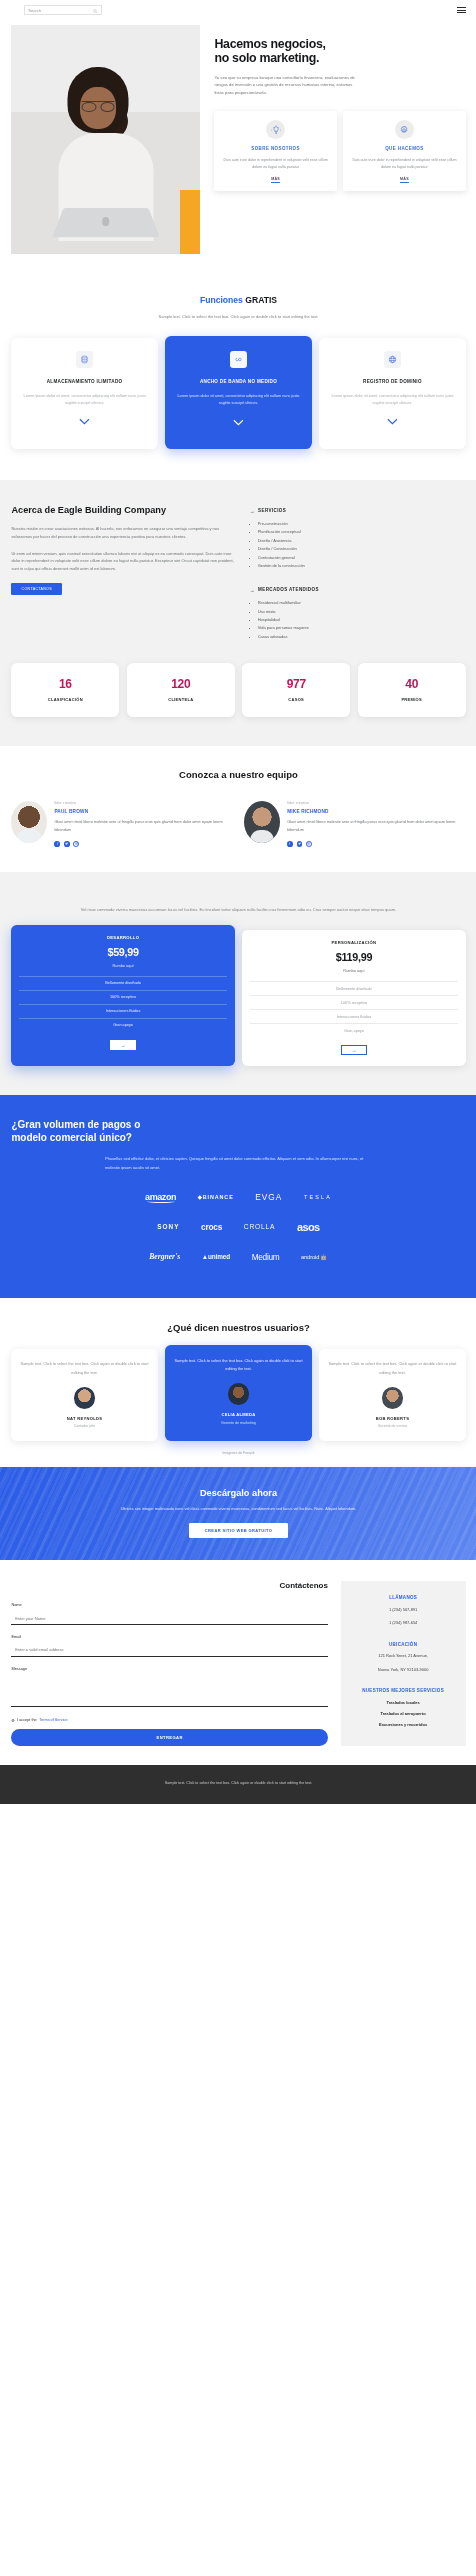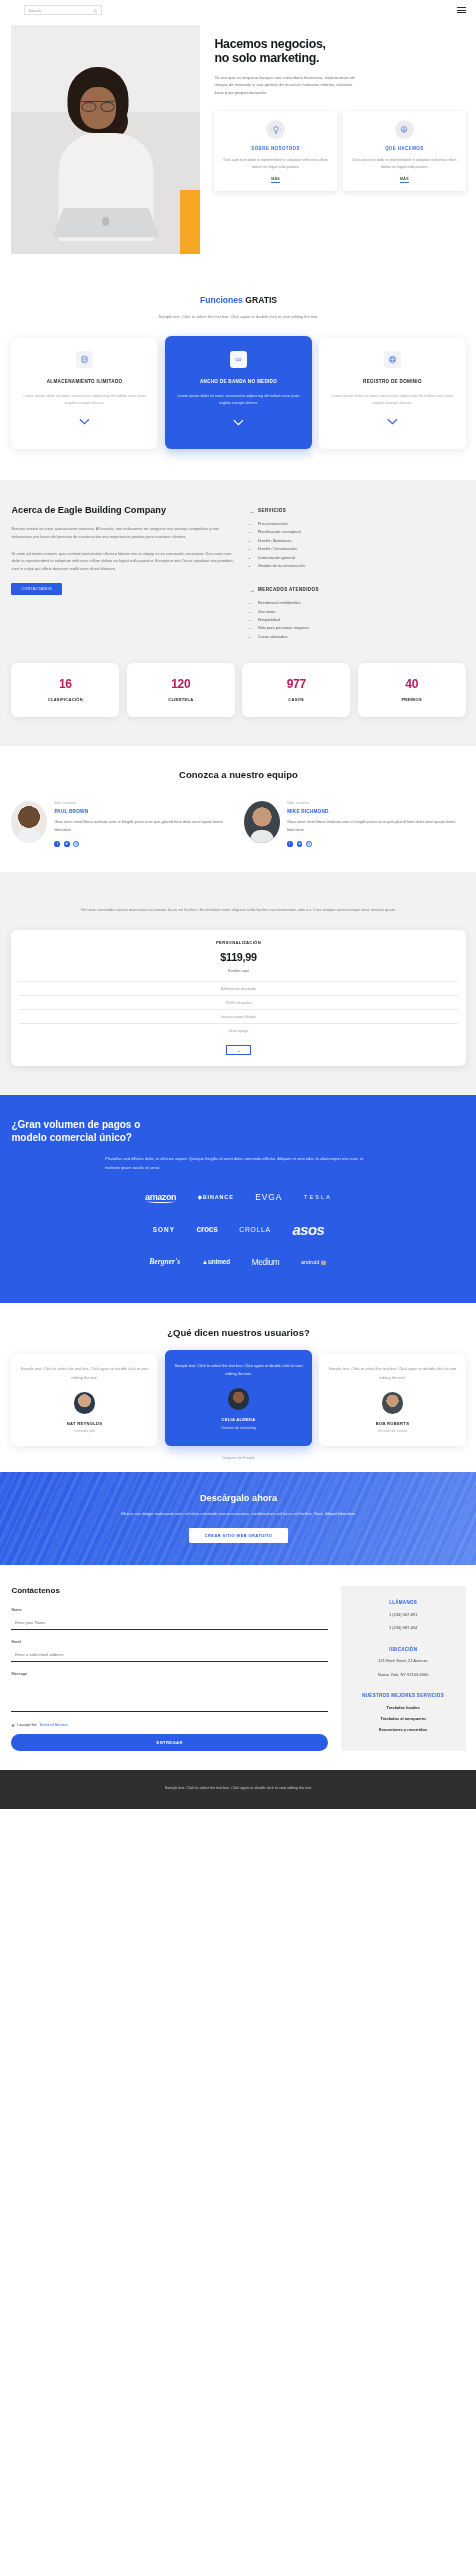--- a/index.html
+++ b/index.html
@@ -174,21 +174,21 @@
   .logo { color:#fff; opacity:.97; white-space:nowrap; }
   .lg-amazon { font-size:9px; font-weight:700; letter-spacing:-0.4px; position:relative; }
   .lg-amazon:after{content:"";position:absolute;left:6%;right:4%;bottom:-1.9px;height:2.5px;
     border-bottom:1px solid #fff;border-radius:0 0 50% 50%;}
   .lg-binance { font-size:5.4px; font-weight:700; letter-spacing:0.9px; }
   .lg-evga { font-size:8.3px; letter-spacing:1px; font-weight:400; }
   .lg-tesla { font-size:5.4px; letter-spacing:2.2px; font-weight:400; }
   .lg-sony { font-size:6.4px; font-weight:700; letter-spacing:1px; }
   .lg-crocs { font-size:8.3px; font-weight:700; letter-spacing:-0.2px; }
   .lg-crolla { font-size:6.7px; font-weight:400; letter-spacing:0.8px; }
-  .lg-asos { font-size:15px; font-weight:700; letter-spacing:-0.6px;font-style:italic; }
+  .lg-asos { font-size:11px; font-weight:700; letter-spacing:-0.6px; }
   .lg-bergners { font-size:7.6px; font-style:italic; font-family:"Liberation Serif", serif; font-weight:700;}
   .lg-unimed { font-size:6.4px; font-weight:700; letter-spacing:-0.1px; }
   .lg-medium { font-size:8.3px; font-weight:400; letter-spacing:-0.3px; }
   .lg-android { font-size:5.7px; font-weight:400; letter-spacing:-0.1px; }
 
   
   .testi { background:#fff; padding:24px 11.4px 11.4px; text-align:center; }
   .testi h2 { font-size:9.5px; font-weight:700; color:#16181a; }
   .tcards { display:flex; gap:7.6px; margin-top:16.5px; align-items:flex-start; }
   .tcard { flex:1; background:#fff; border-radius:5.7px; padding:11.4px 8.3px 12.7px;
@@ -219,21 +219,21 @@
   }
   .cta .inner { position:relative; z-index:2; padding:0 25.4px; }
   .cta h2 { font-size:9.2px; font-weight:700; color:#fff; }
   .cta p { font-size:3.9px; line-height:1.95; color:#e0e8fd; margin-top:7px; }
   .cta .btn { display:inline-block; margin-top:10.2px; background:#fff; color:#2b5ce6;
     font-size:4px; font-weight:700; letter-spacing:0.4px; padding:5.1px 15.3px; border-radius:1.3px; }
 
   
   .contact { background:#fff; padding:21.6px 11.4px 19px; display:flex; gap:12.7px; }
   .contact-l { flex:1; }
-  .contact-l h2 { font-size:8px; font-weight:700; color:#16181a; text-align:left; margin-bottom:11.4px;}
+  .contact-l h2 { font-size:8px; font-weight:700; color:#16181a; text-align:right; margin-bottom:11.4px;}
   .field { margin-bottom:9px; }
   .field label { display:block; font-size:3.9px; color:#2b2b2b; margin-bottom:3.8px; }
   .field input, .field textarea {
     width:100%; border:0; border-bottom:0.9px solid #2b2b2b; background:transparent;
     font-size:4px; color:#9a9ea2; padding:2.5px 3.8px 3.2px;
     font-family:"Liberation Sans", sans-serif; outline:none;
   }
   .field textarea { height:33px; resize:none; }
   .chk { display:flex; align-items:center; gap:2.5px; font-size:3.8px; color:#2b2b2b; margin-top:2.5px;}
   .chk input { width:3.2px; height:3.2px; }
@@ -490,20 +490,34 @@
         </div>
       </div>
     </div>
   </div>
 
   <div class="pricing">
     <p class="sec-p">Vel risus commodo viverra maecenas accumsan lacus vel facilisis. Eu tincidunt tortor aliquam nulla facilisi cras fermentum odio eu. Cras semper auctor neque vitae tempus quam.</p>
     <div class="pcards">
 
 
+      <div class="pcard active">
+        <div class="p-name">DESARROLLO</div>
+        <div class="p-price">$59,99</div>
+        <div class="p-sub">Rumbo aquí</div>
+        <ul class="p-list">
+          <li>Bellamente diseñado</li>
+          <li>100% receptivo</li>
+          <li>Interacciones fluidas</li>
+          <li>Gran apoyo</li>
+        </ul>
+        <div class="p-btn">
+          <span>→</span>
+        </div>
+      </div>
 
       <div class="pcard">
         <div class="p-name">PERSONALIZACIÓN</div>
         <div class="p-price">$119,99</div>
         <div class="p-sub">Rumbo aquí</div>
         <ul class="p-list">
           <li>Bellamente diseñado</li>
           <li>100% receptivo</li>
           <li>Interacciones fluidas</li>
           <li>Gran apoyo</li>

